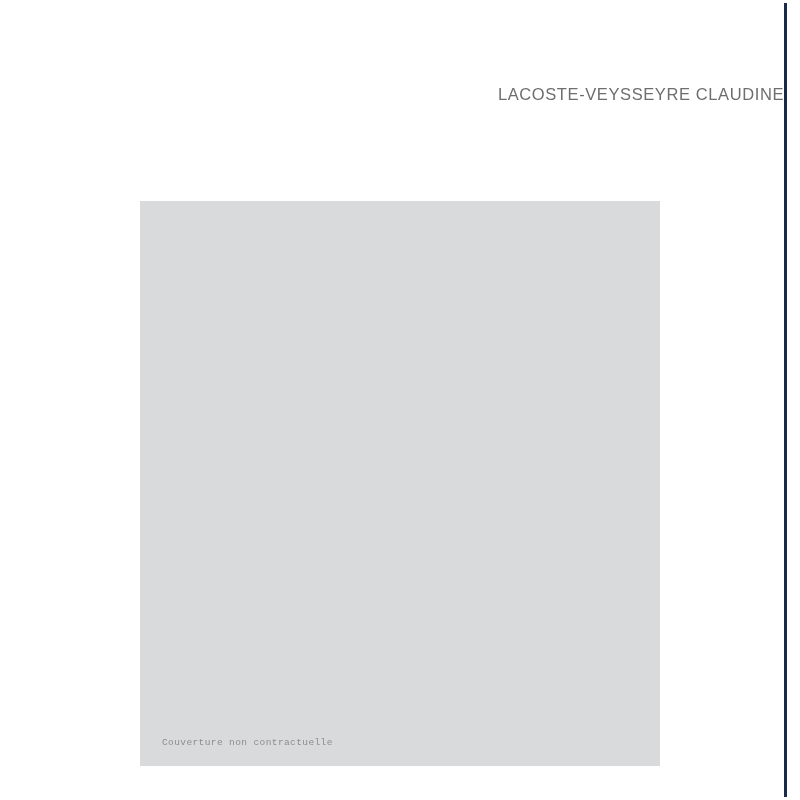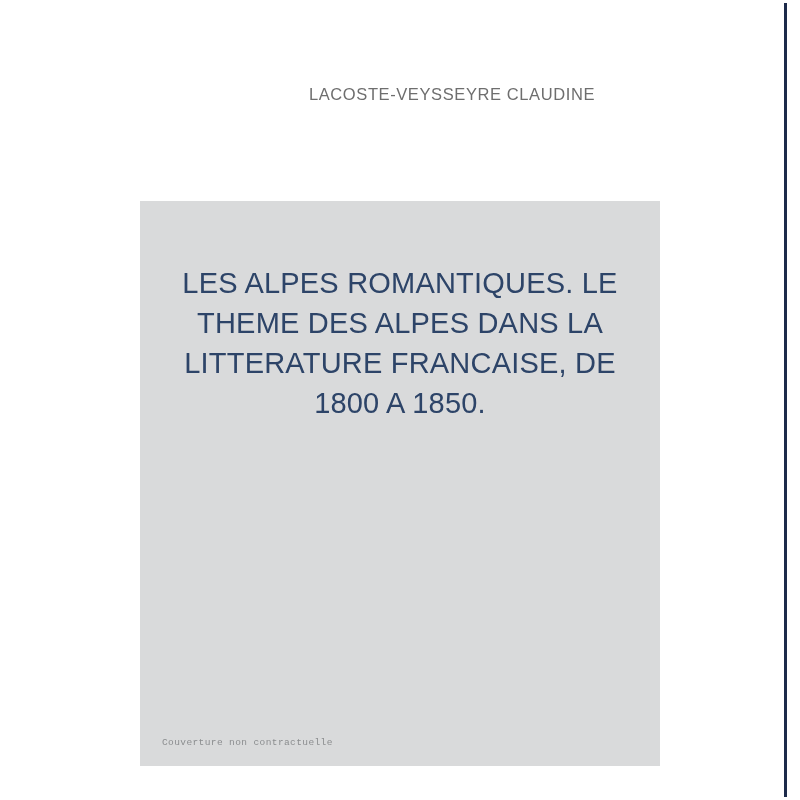--- a/index.html
+++ b/index.html
@@ -39,21 +39,21 @@
     height: 794px;
     background: #ffffff;
   }
 
   
   .author {
     position: absolute;
     left: 0;
     top: 82px;
     width: 664px;
-    text-align: center;
+    text-align: right;
     font-size: 16.5px;
     letter-spacing: 0.6px;
     color: #6e6e6e;
     font-family: "Liberation Sans", sans-serif;
     white-space: nowrap;
   }
 
   
   .title-panel {
     position: absolute;
@@ -101,20 +101,19 @@
 <body>
 
 <div class="page">
   <div class="cover">
     <div class="spine-shadow"></div>
     <div class="cover-inner">
 
       <div class="author">LACOSTE-VEYSSEYRE CLAUDINE</div>
 
       <div class="title-panel">
-        <div class="title-text">LES ALPES ROMANTIQUES. LE THEME DES ALPES DANS LA LITTERATURE FRANCAISE, DE 1800 A 1850.</div>
 
         <div class="disclaimer">Couverture non contractuelle</div>
       </div>
 
     </div>
   </div>
 </div>
 
 </body></html>

